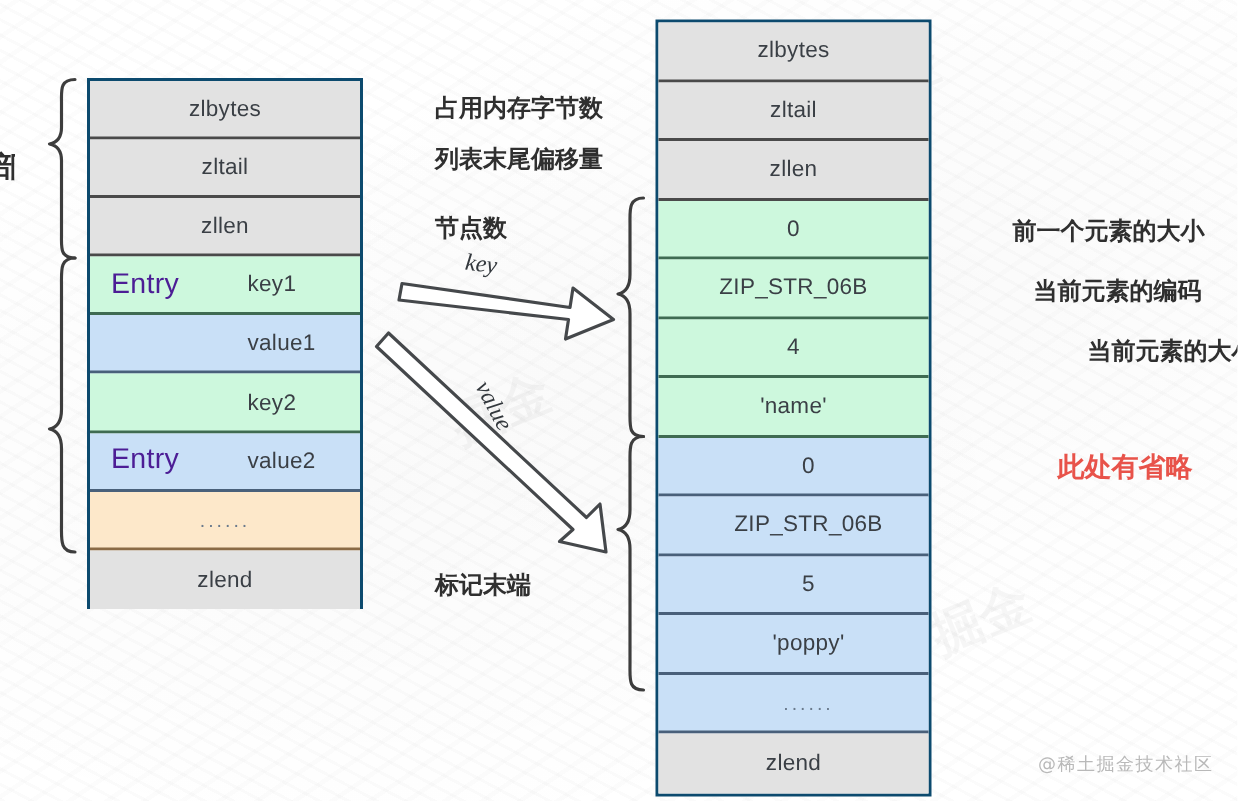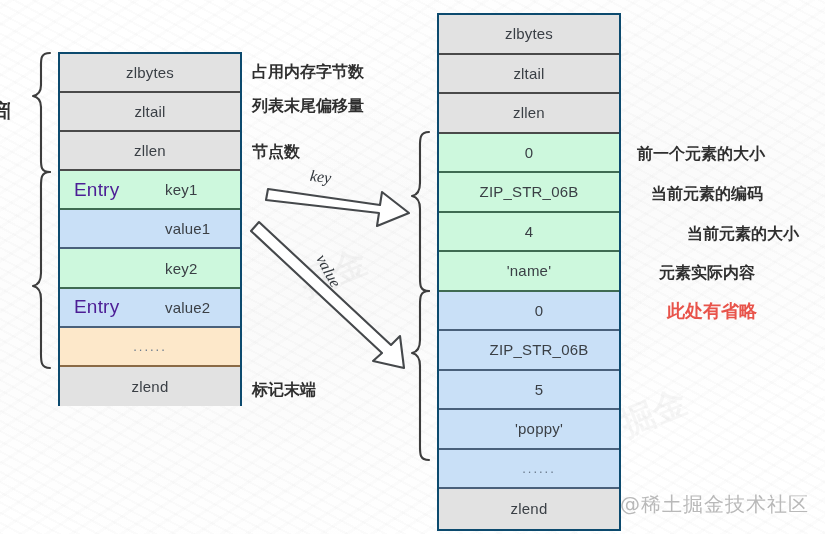--- a/index.html
+++ b/index.html
@@ -82,20 +82,21 @@
   }
 
   
   .anno {
     position: absolute;
     font-size: 16px;
     color: #2f2f2f;
     font-weight: 700;
     white-space: nowrap;
     font-family: "DejaVu Sans", "Liberation Sans", sans-serif;
+    margin-left: 38px;
   }
   .anno.red { color: #e8534a; font-size: 18px; }
 
   
   .arrow-layer { position: absolute; inset: 0; pointer-events: none; }
   .arrow-label {
     position: absolute;
     font-size: 16px;
     color: #33383d;
     font-style: italic;
@@ -114,21 +115,21 @@
     overflow: hidden;
     width: 14px;
     white-space: nowrap;
   }
 
   
   #watermark {
     position: absolute;
     right: 16px;
     bottom: 16px;
-    font-size: 20px;
+    font-size: 12px;
     color: #b9b9b9;
     font-family: "DejaVu Sans", "Liberation Sans", sans-serif;
     letter-spacing: 1px;
   }
 
   
   .ghost {
     position: absolute;
     color: rgba(0,0,0,0.035);
     font-size: 34px;
@@ -254,18 +255,17 @@
       <span>......</span>
       </div>
     <div class="row c-gray">
       <span>zlend</span>
       </div>
   </div>
 
   <div class="anno" style="left:637px; top:144px;">前一个元素的大小</div>
   <div class="anno" style="left:651px; top:184px;">当前元素的编码</div>
   <div class="anno" style="left:687px; top:224px;font-family:Liberation Mono, monospace;">当前元素的大小</div>
-  <div class="anno" style="left:659px; top:263px;">元素实际内容</div>
   <div class="anno red" style="left:667px; top:299px;">此处有省略</div>
 
   <div id="watermark">@稀土掘金技术社区</div>
 
 </div>
 
 </body></html>

